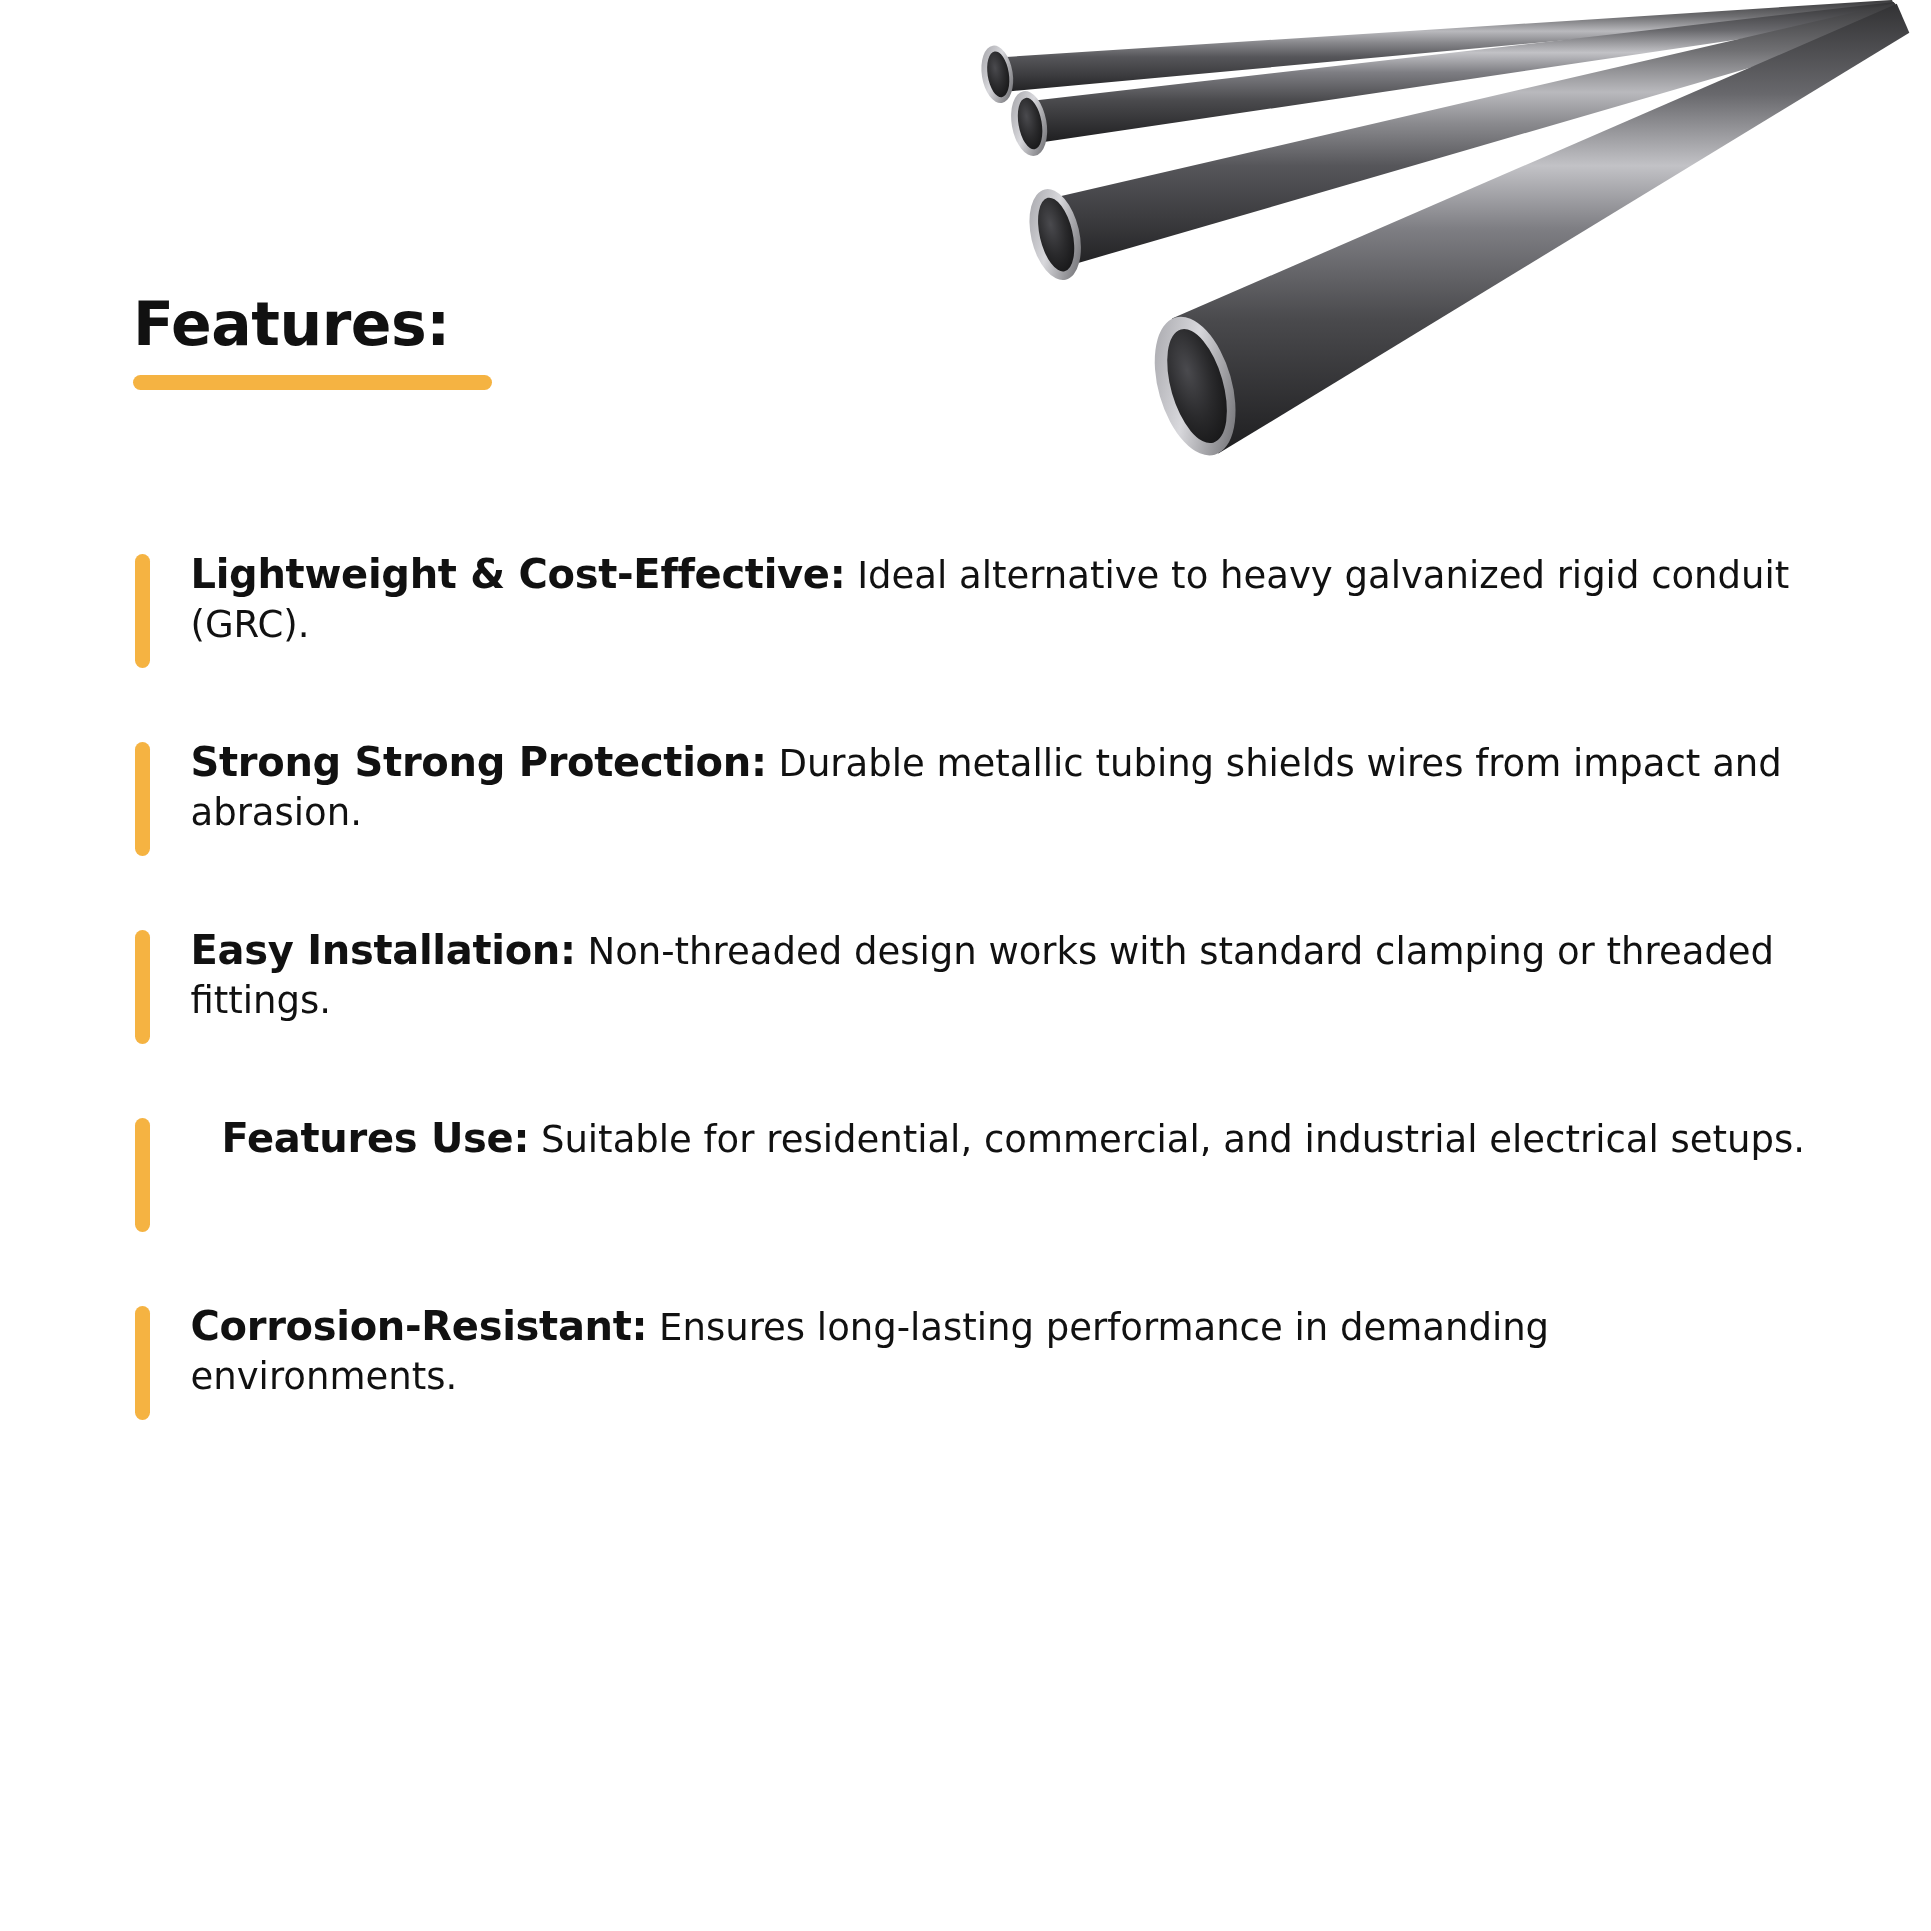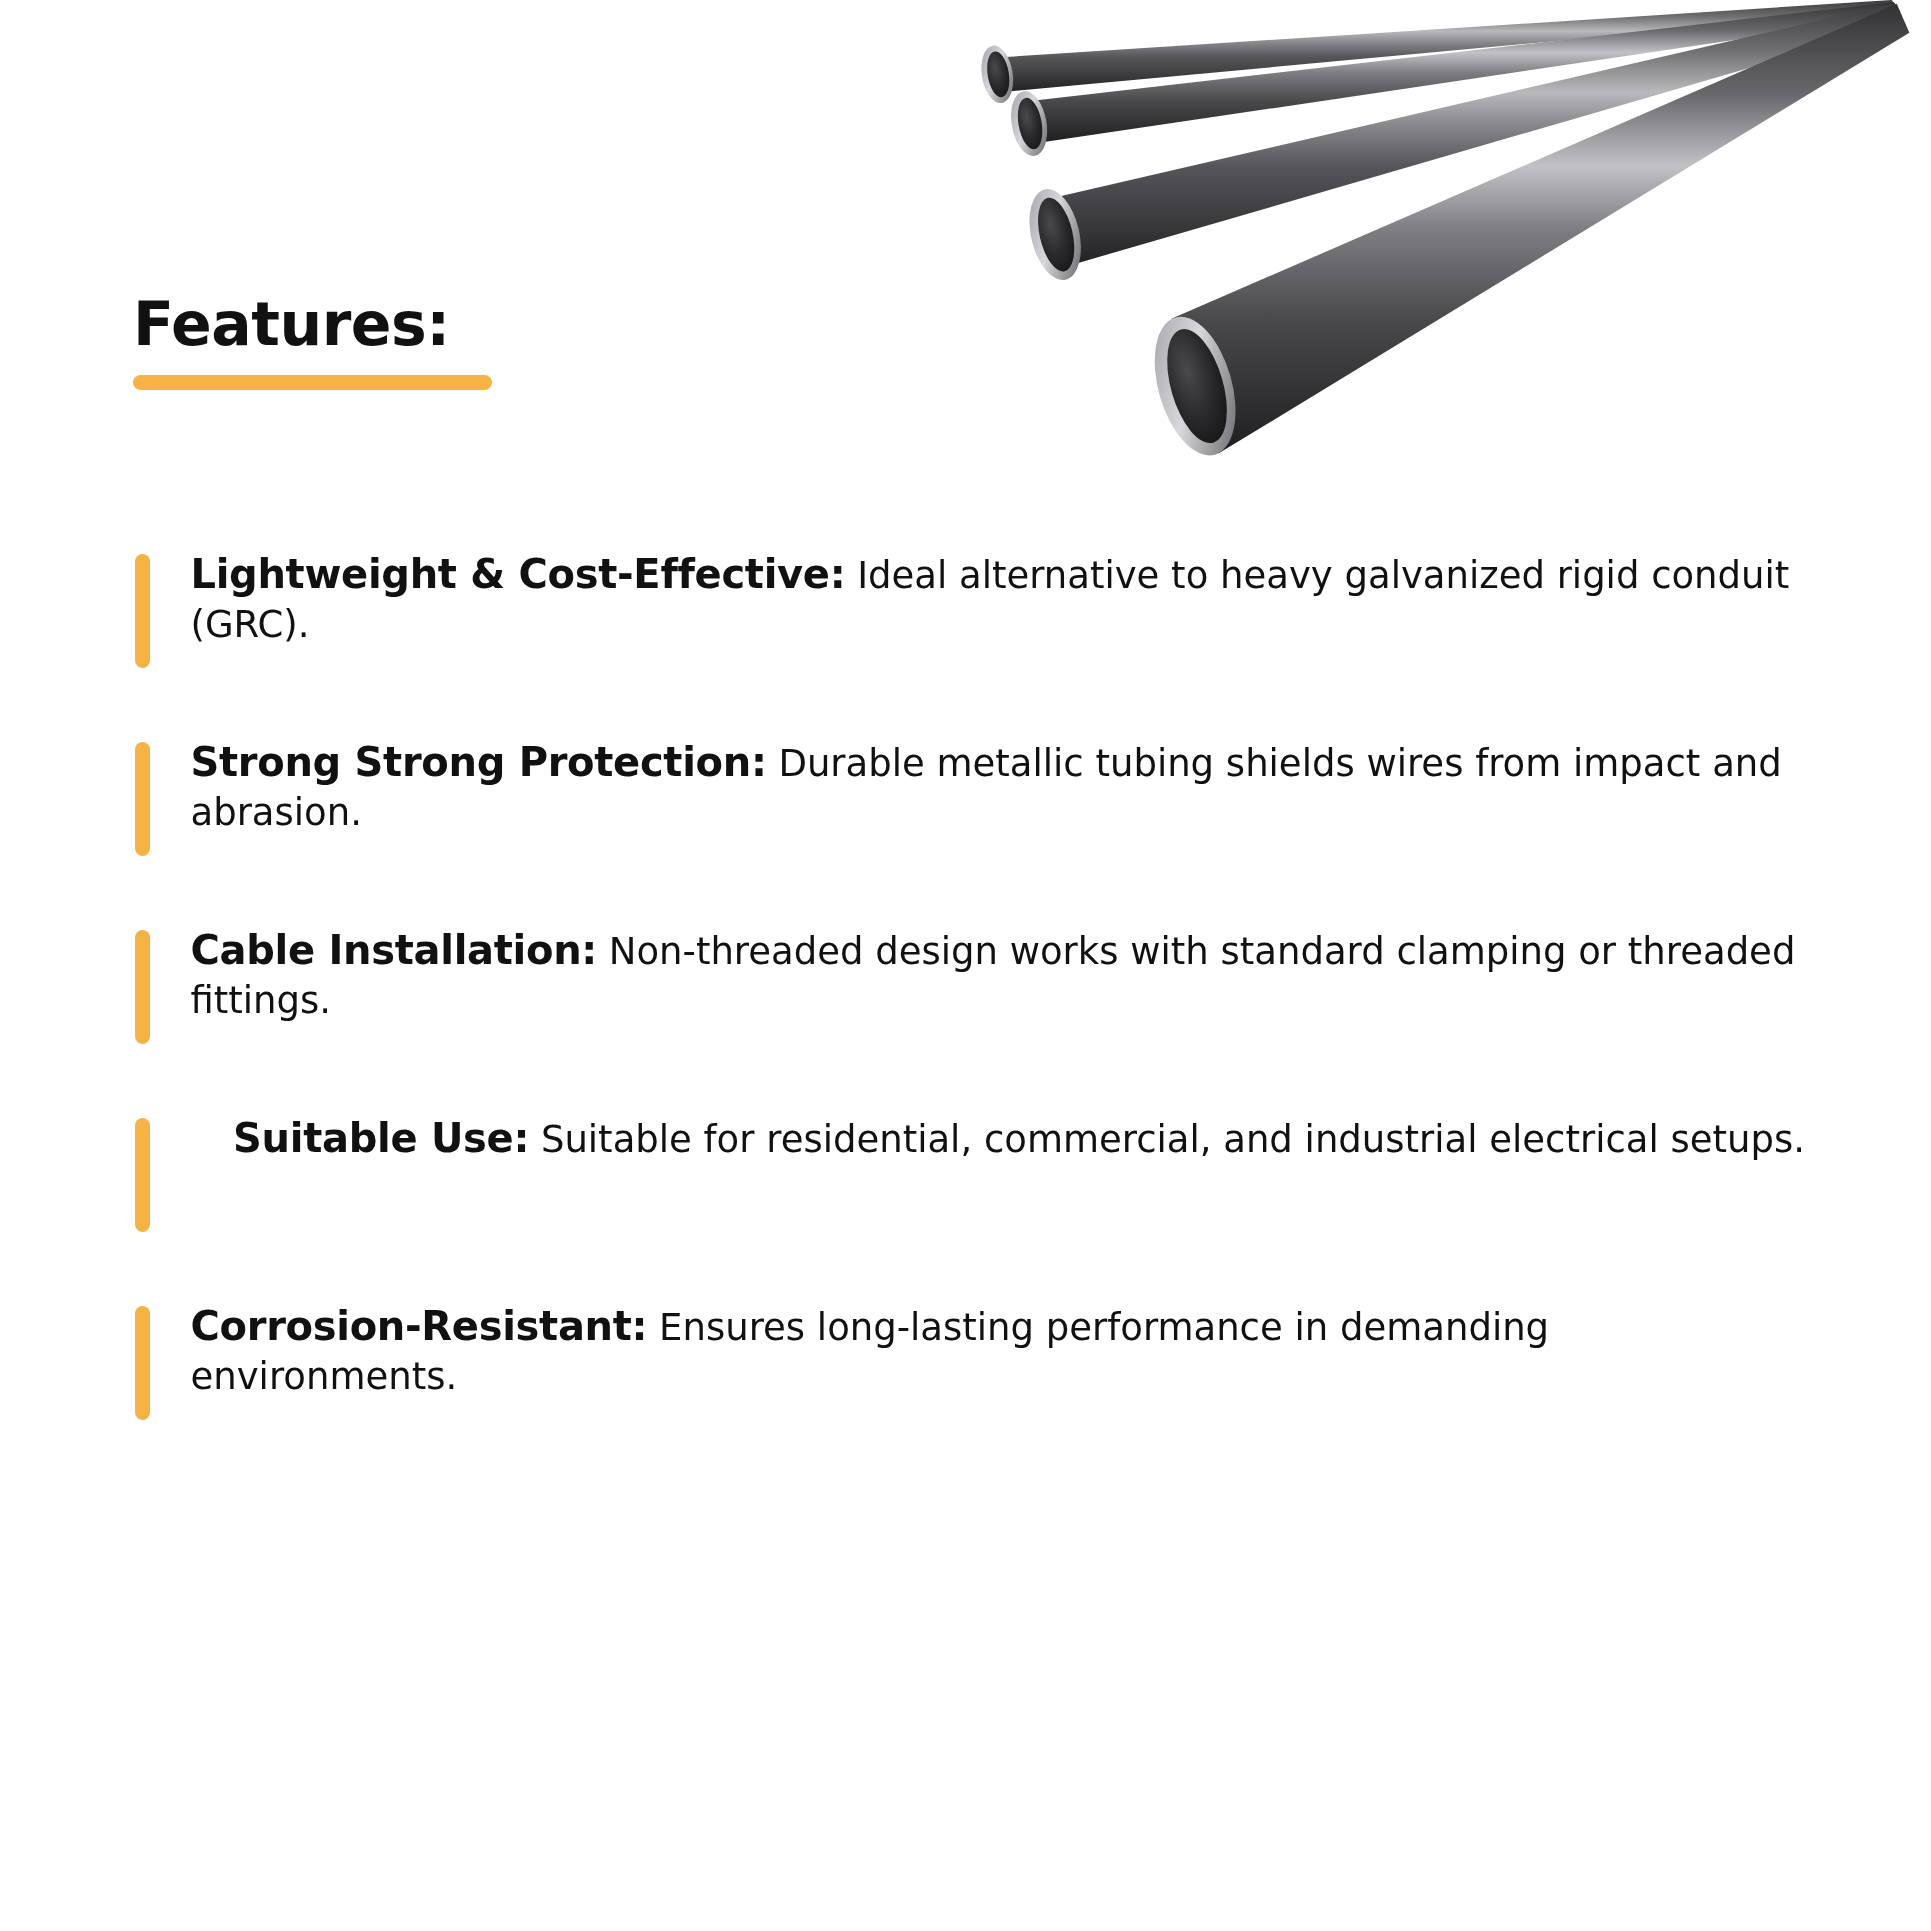--- a/index.html
+++ b/index.html
@@ -178,29 +178,29 @@
       <div class="feature-bar"></div>
       <div class="feature-text">
         <span class="feature-label">Strong Strong Protection:</span>
         <span class="feature-desc">Durable metallic tubing shields wires from impact and abrasion.</span>
       </div>
     </div>
 
     <div class="feature-item">
       <div class="feature-bar"></div>
       <div class="feature-text">
-        <span class="feature-label">Cable Installation:</span>
+        <span class="feature-label">Easy Installation:</span>
         <span class="feature-desc">Non-threaded design works with standard clamping or threaded fittings.</span>
       </div>
     </div>
 
     <div class="feature-item">
       <div class="feature-bar"></div>
       <div class="feature-text">
-        <span class="feature-label">Suitable Use:</span>
+        <span class="feature-label">Features Use:</span>
         <span class="feature-desc">Suitable for residential, commercial, and industrial electrical setups.</span>
       </div>
     </div>
 
     <div class="feature-item">
       <div class="feature-bar"></div>
       <div class="feature-text">
         <span class="feature-label">Corrosion-Resistant:</span>
         <span class="feature-desc">Ensures long-lasting performance in demanding environments.</span>
       </div>

